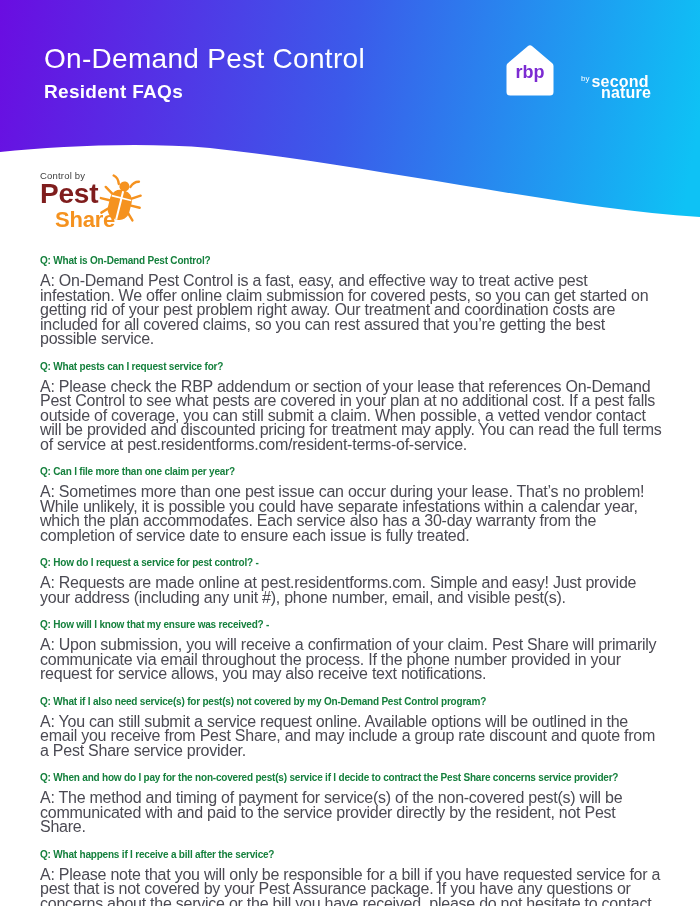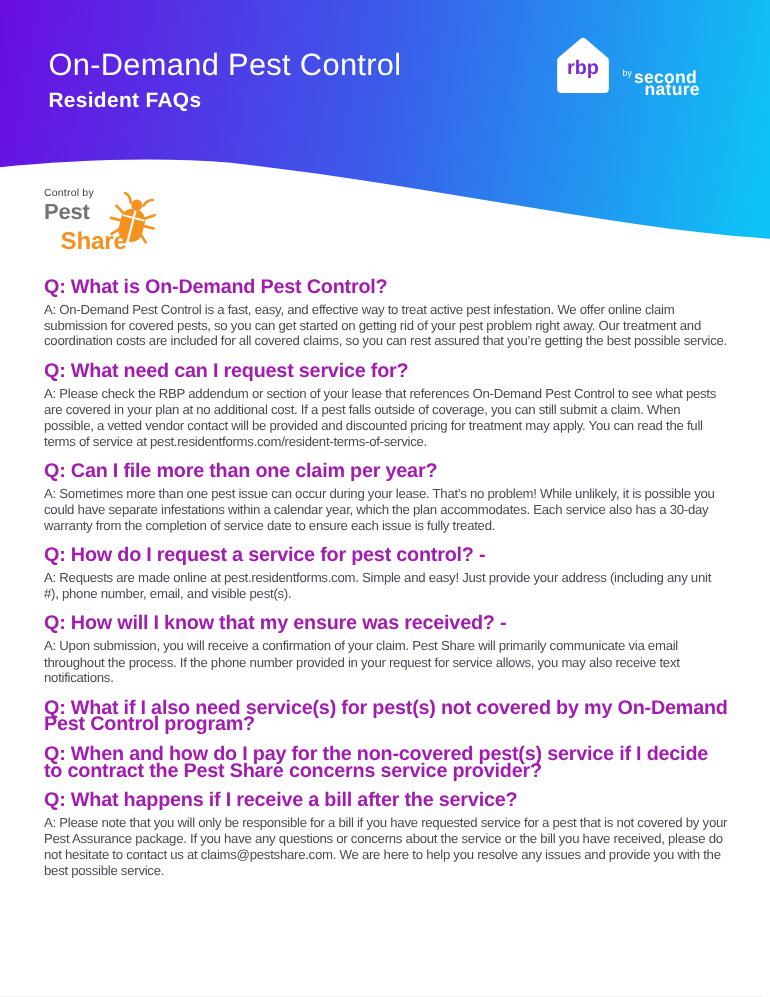--- a/index.html
+++ b/index.html
@@ -15,50 +15,50 @@
   }
 
   
   .header { position: relative; height: 220px; }
   .header svg.wave { position:absolute; top:0; left:0; display:block; }
 
   .title-block { position: absolute; left: 44px; top: 42px; color: #ffffff; }
   .title-line1 { font-size: 28px; font-weight: 400; letter-spacing: .3px; line-height: 34px; }
   .title-line2 { font-size: 19px; font-weight: 700; letter-spacing: .3px; line-height: 32px; }
 
-  .brand-lockup { position: absolute; left: 502px; top: 32px; display: flex; align-items: center; }
+  .brand-lockup { position: absolute; left: 502px; top: 44px; display: flex; align-items: flex-start; gap: 15px; }
   .rbp-badge { width: 56px; height: 56px; }
   .byline { margin-left: 8px; margin-top: 28px; color: #ffffff; line-height: 14px; }
   .byline .by { font-size: 8px; font-weight: 400; vertical-align: 6px; margin-right: 2px; }
   .byline .b1 { font-size: 16px; font-weight: 700; letter-spacing: .2px; }
   .byline .b2 { display:block; font-size: 16px; font-weight: 700; letter-spacing: .2px; margin-left: 20px; margin-top: -3px; }
 
   
   .powered { position: absolute; left: 40px; top: 170px; width: 150px; }
   .powered-label { font-size: 9.5px; color: #3c3c3c; letter-spacing: .2px; margin-bottom: 2px; }
   .ps-wordmark { position: relative; height: 50px; }
-  .ps-line1 { font-size: 20px; font-weight: 700; color: #737373; line-height: 21px; letter-spacing: -.2px; }
+  .ps-line1 { font-size: 28px; font-weight: 700; color: #7f1d1d; line-height: 21px; letter-spacing: -.2px; }
   .ps-line2 { font-size: 22px; font-weight: 700; color: #F5921F; line-height: 21px; letter-spacing: -.2px; margin-left: 15px; }
   .ps-tm { font-size: 7px; font-weight: 400; vertical-align: 10px; }
   .bug { position: absolute; left: 58px; top: -9px; }
 
   
   .faq-list { padding: 33px 38px 0 40px; }
   .faq { margin-bottom: 12px; }
   .faq-q {
     margin: 0 0 6px 0;
-    font-size: 18px;
+    font-size: 10px;
     font-weight: 700;
     line-height: 15px;
-    color: #a21caf;
+    color: #15803d;
     letter-spacing: -.2px;
   }
   .faq-a {
     margin: 0;
-    font-size: 12px;
+    font-size: 16px;
     font-weight: 400;
     line-height: 14.5px;
     color: #4B4A53;
     letter-spacing: -.25px;
   }
 </style>
 </head>
 <body>
 
 <div class="page">
@@ -120,45 +120,47 @@
   </div>
 
   <main class="faq-list">
 
     <section class="faq">
       <h3 class="faq-q">Q: What is On-Demand Pest Control?</h3>
       <p class="faq-a">A: On-Demand Pest Control is a fast, easy, and effective way to treat active pest infestation. We offer online claim submission for covered pests, so you can get started on getting rid of your pest problem right away. Our treatment and coordination costs are included for all covered claims, so you can rest assured that you’re getting the best possible service.</p>
     </section>
 
     <section class="faq">
-      <h3 class="faq-q">Q: What need can I request service for?</h3>
+      <h3 class="faq-q">Q: What pests can I request service for?</h3>
       <p class="faq-a">A: Please check the RBP addendum or section of your lease that references On-Demand Pest Control to see what pests are covered in your plan at no additional cost. If a pest falls outside of coverage, you can still submit a claim. When possible, a vetted vendor contact will be provided and discounted pricing for treatment may apply. You can read the full terms of service at pest.residentforms.com/resident-terms-of-service.</p>
     </section>
 
     <section class="faq">
       <h3 class="faq-q">Q: Can I file more than one claim per year?</h3>
       <p class="faq-a">A: Sometimes more than one pest issue can occur during your lease. That’s no problem! While unlikely, it is possible you could have separate infestations within a calendar year, which the plan accommodates. Each service also has a 30-day warranty from the completion of service date to ensure each issue is fully treated.</p>
     </section>
 
     <section class="faq">
       <h3 class="faq-q">Q: How do I request a service for pest control? -</h3>
       <p class="faq-a">A: Requests are made online at pest.residentforms.com. Simple and easy! Just provide your address (including any unit #), phone number, email, and visible pest(s).</p>
     </section>
 
     <section class="faq">
       <h3 class="faq-q">Q: How will I know that my ensure was received? -</h3>
       <p class="faq-a">A: Upon submission, you will receive a confirmation of your claim. Pest Share will primarily communicate via email throughout the process. If the phone number provided in your request for service allows, you may also receive text notifications.</p>
     </section>
 
     <section class="faq">
       <h3 class="faq-q">Q: What if I also need service(s) for pest(s) not covered by my On-Demand Pest Control program?</h3>
+      <p class="faq-a">A: You can still submit a service request online. Available options will be outlined in the email you receive from Pest Share, and may include a group rate discount and quote from a Pest Share service provider.</p>
     </section>
 
     <section class="faq">
       <h3 class="faq-q">Q: When and how do I pay for the non-covered pest(s) service if I decide to contract the Pest Share concerns service provider?</h3>
+      <p class="faq-a">A: The method and timing of payment for service(s) of the non-covered pest(s) will be communicated with and paid to the service provider directly by the resident, not Pest Share.</p>
     </section>
 
     <section class="faq">
       <h3 class="faq-q">Q: What happens if I receive a bill after the service?</h3>
       <p class="faq-a">A: Please note that you will only be responsible for a bill if you have requested service for a pest that is not covered by your Pest Assurance package. If you have any questions or concerns about the service or the bill you have received, please do not hesitate to contact us at claims@pestshare.com. We are here to help you resolve any issues and provide you with the best possible service.</p>
     </section>
 
   </main>
 </div>
 

